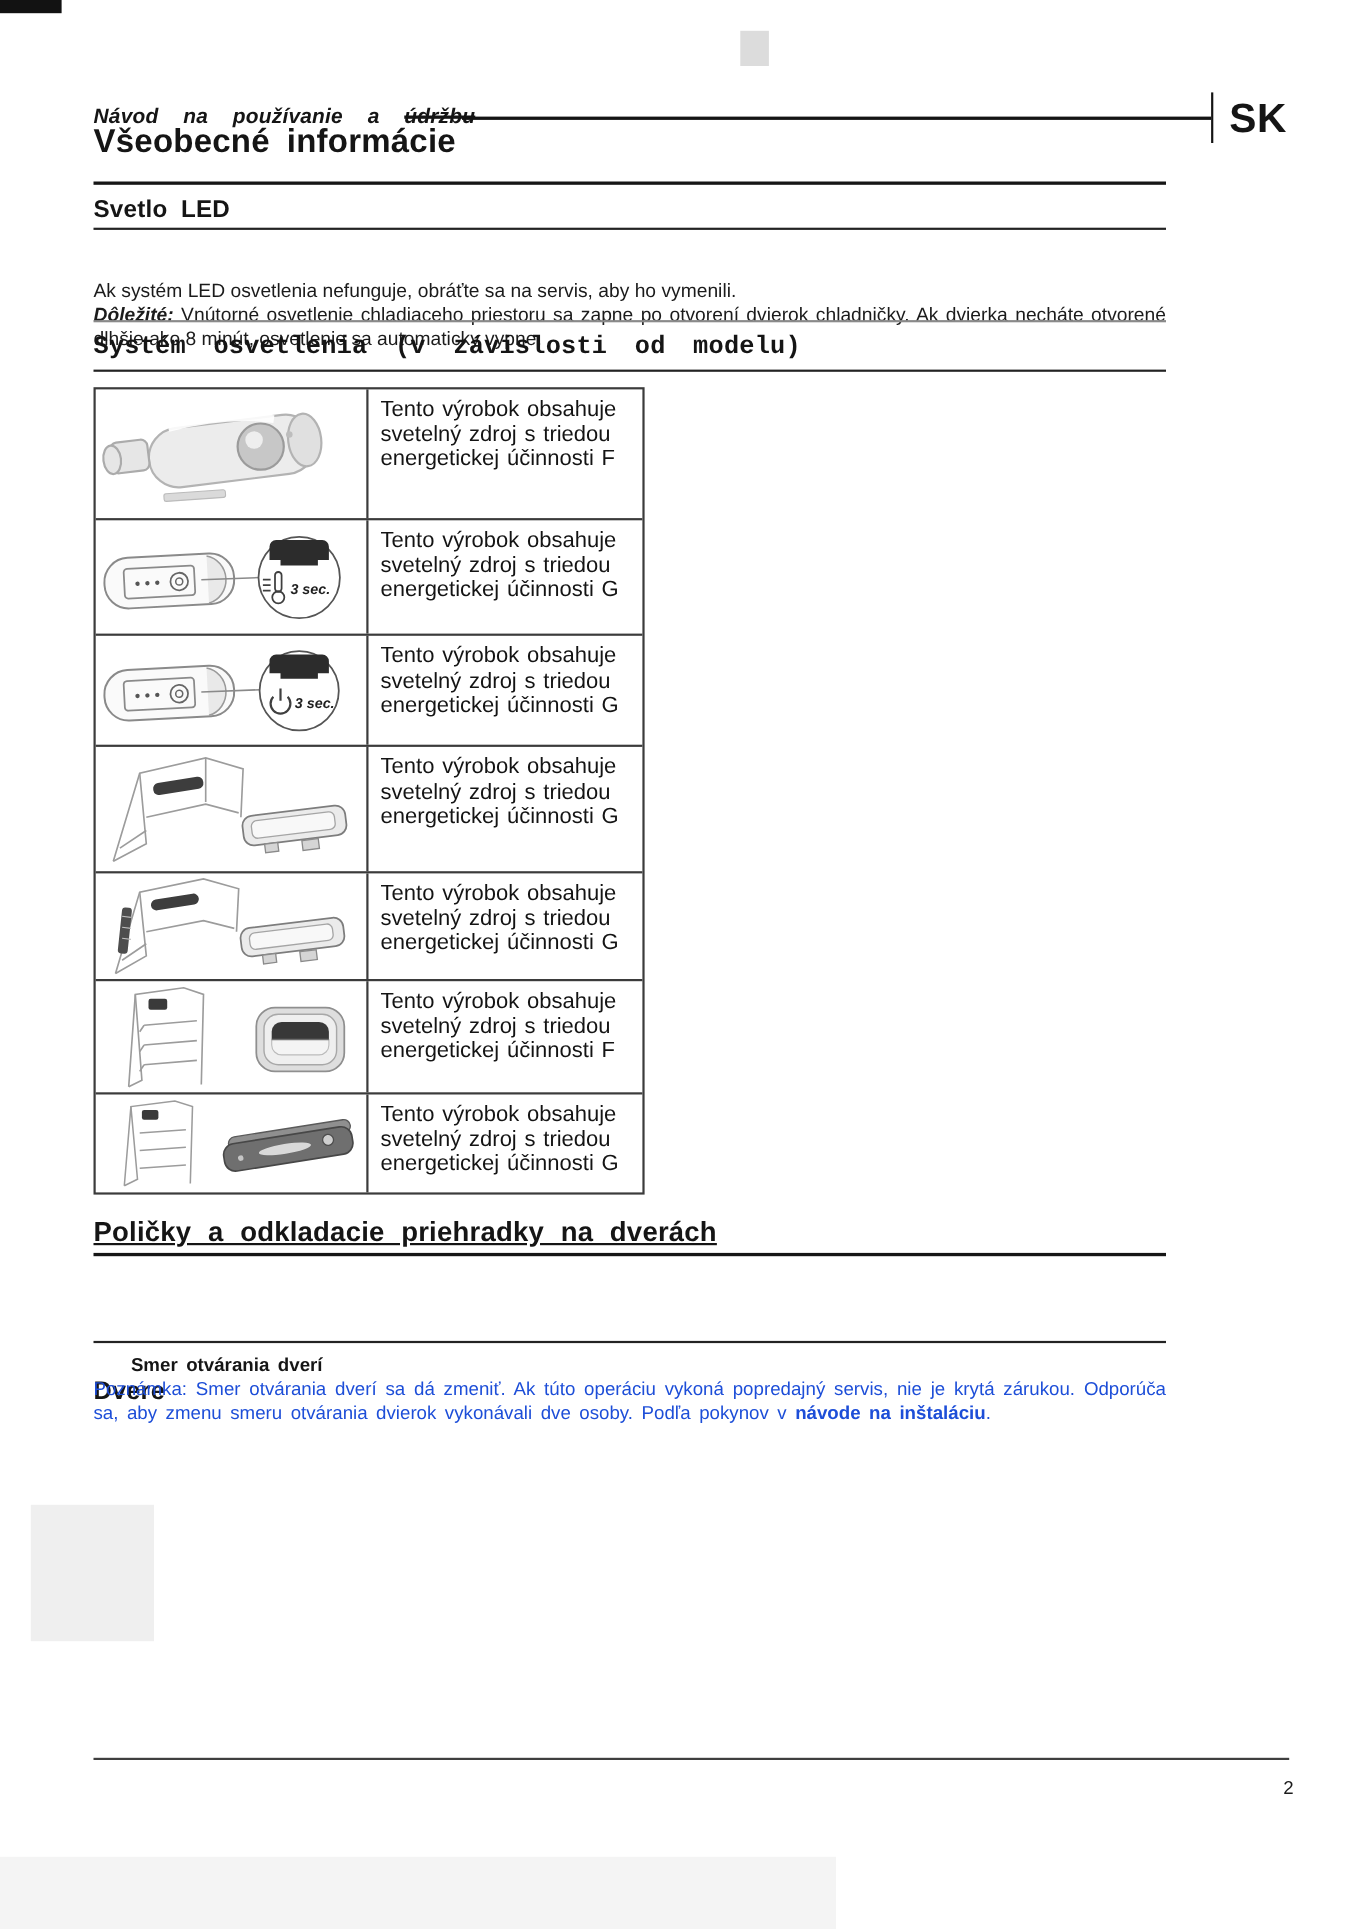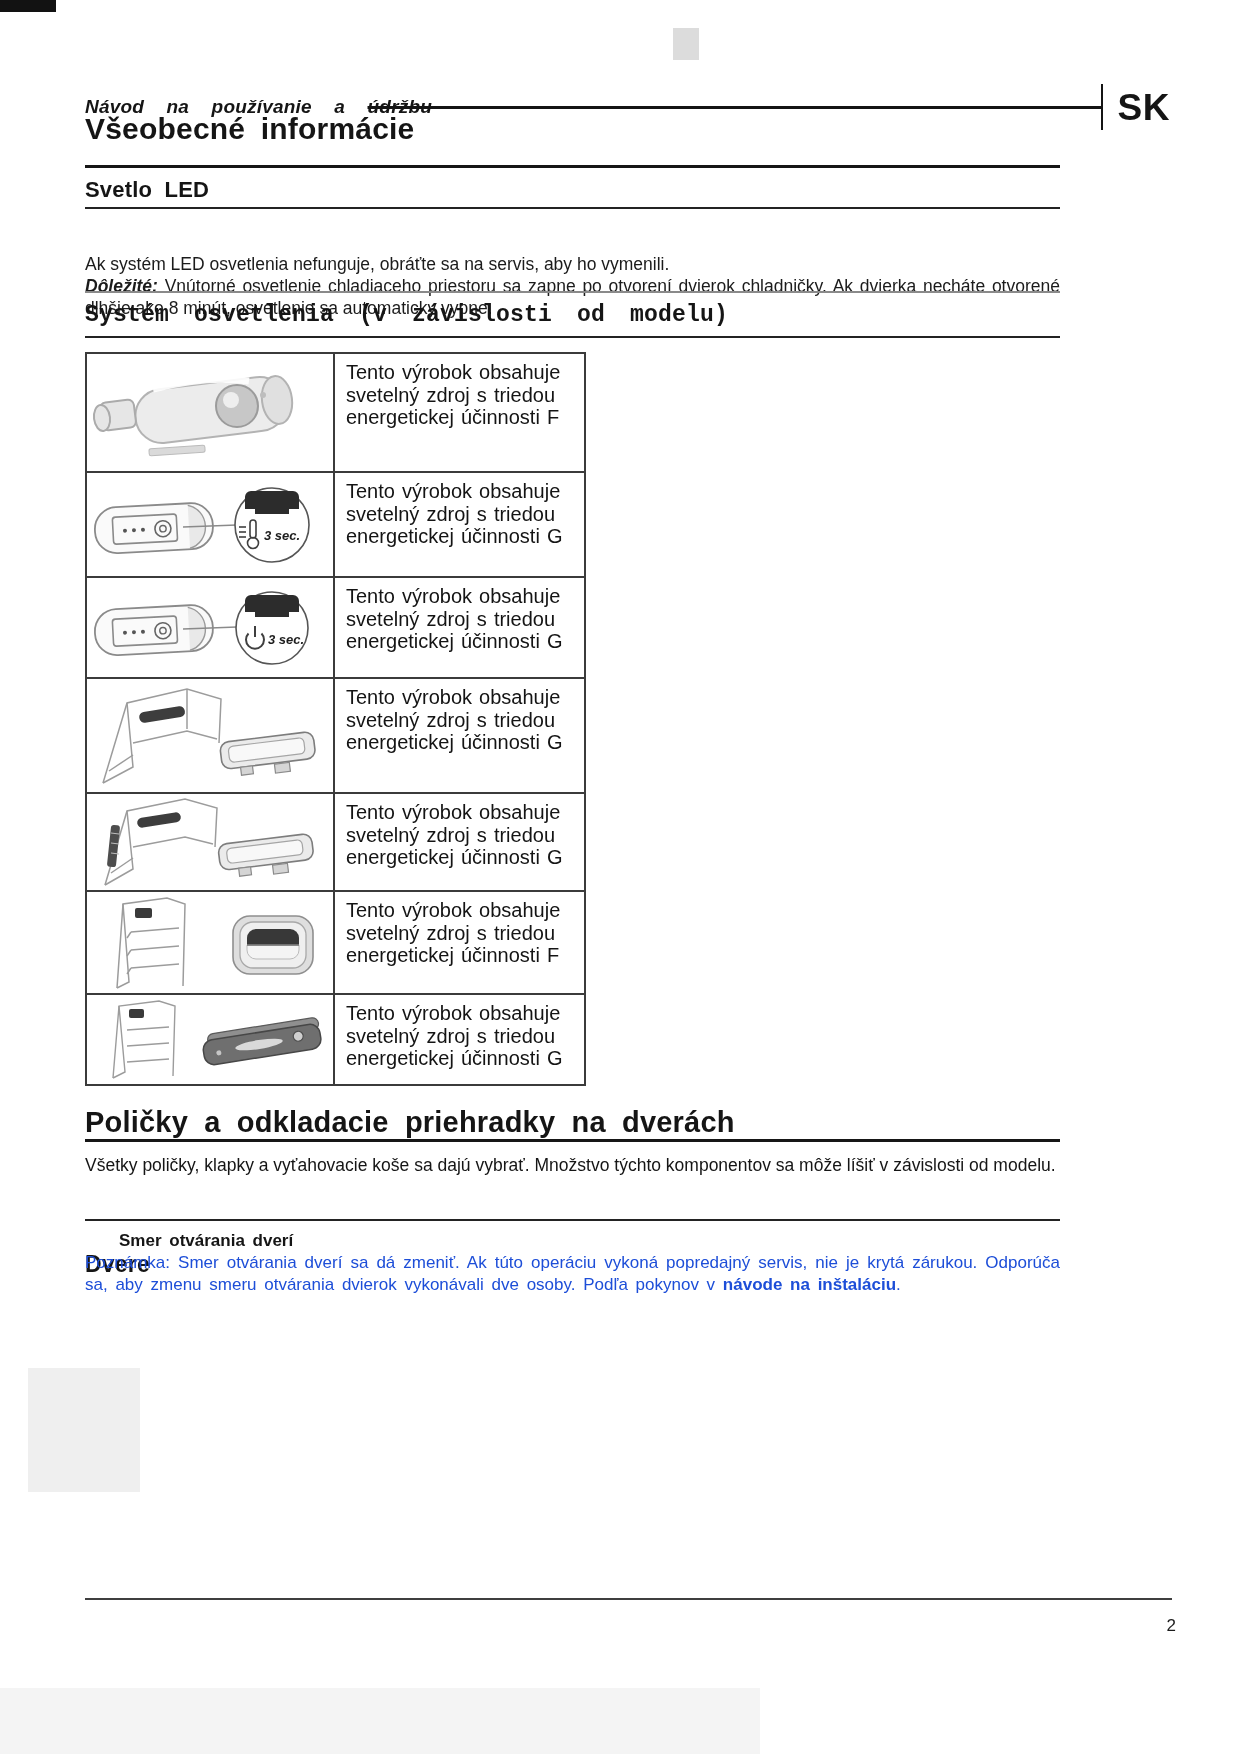--- a/index.html
+++ b/index.html
@@ -30,21 +30,21 @@
   .rule-led{top:207px;height:2px;background:#232323;}
   .rule-thin{top:291px;height:2px;background:#8a8a8a;}
   .rule-sys{top:336px;height:2px;background:#232323;}
   .rule-shelves{top:1139px;height:2.5px;}
   .rule-doors{top:1219px;height:2px;background:#232323;}
   .rule-footer{top:1598px;height:2px;width:1087px;background:#3f3f3f;}
 
   .h2{font-weight:bold;font-size:22px;word-spacing:6px;letter-spacing:0.2px;}
   .h2-led{left:85px;top:177px;}
   .h2-sys{left:85px;top:302px;font-size:23px;word-spacing:11px;font-family:Liberation Mono, monospace;}
-  .h2-shelves{left:85px;top:1106px;font-size:29px;word-spacing:8px;}
+  .h2-shelves{left:85px;top:1106px;font-size:25px;word-spacing:8px;text-decoration:underline;}
   .h2-doors{left:85px;top:1251px;font-size:23px;}
 
   .body-text{font-size:17.5px;line-height:22px;color:#1b1b1b;}
   .led-par{left:85px;top:221px;width:975px;margin-top:32px;}
   .led-par p{margin:0;}
   .led-par .just{text-align:justify;}
   .blabel{font-weight:bold;font-style:italic;}
 
   
   .ltable{left:85px;top:352px;width:501px;border:2px solid #3b3b3b;box-sizing:border-box;}
@@ -261,21 +261,20 @@
           </g>
         </svg>
       </div>
       <div class="ltext">Tento výrobok obsahuje svetelný zdroj s triedou energetickej účinnosti G</div>
     </div>
 
   </div>
 
   <div class="abs h2 h2-shelves">Poličky a odkladacie priehradky na dverách</div>
   <div class="rule rule-shelves"></div>
-  <div class="abs shelves-par">Všetky poličky, klapky a vyťahovacie koše sa dajú vybrať. Množstvo týchto komponentov sa môže líšiť v závislosti od modelu.</div>
 
   <div class="abs h2 h2-doors">Dvere</div>
   <div class="rule rule-doors"></div>
   <div class="abs h3-smer">Smer otvárania dverí</div>
   <p class="abs note-par"><span>Poznámka: Smer otvárania dverí sa dá zmeniť. Ak túto operáciu vykoná popredajný servis, nie je krytá zárukou. Odporúča sa, aby zmenu smeru otvárania dvierok vykonávali dve osoby. Podľa pokynov v </span><b>návode na inštaláciu</b><span>.</span></p>
 
   <div class="rule rule-footer"></div>
   <div class="abs pgnum">2</div>
 
 </div>

